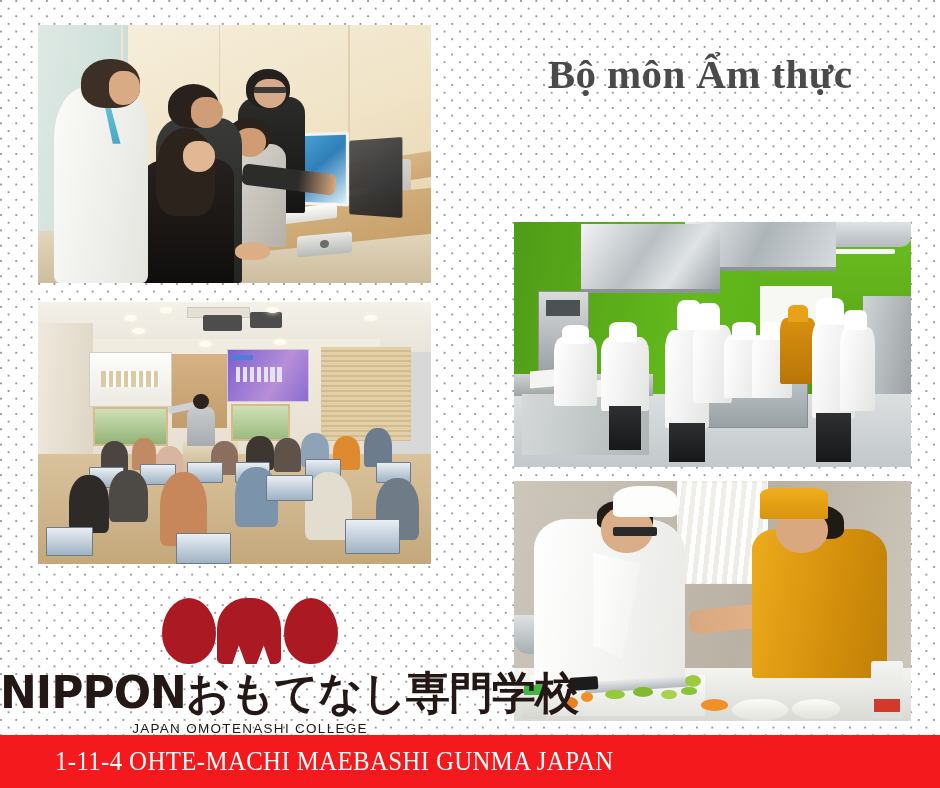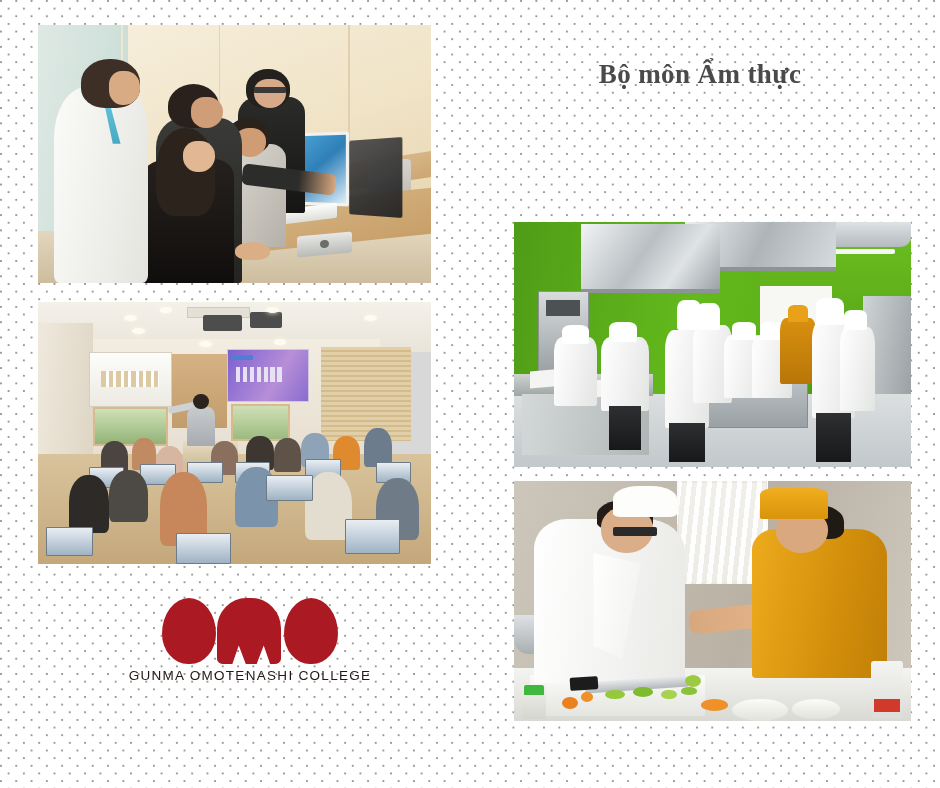--- a/index.html
+++ b/index.html
@@ -31,21 +31,21 @@
     font-family: "Liberation Serif", "DejaVu Serif", serif;
     color: #4a4a4a;
   }
   .title-line {
     font-weight: bold;
     font-size: 41px;
     line-height: 60px;
     letter-spacing: 0.4px;
     white-space: nowrap;
   }
-  .title-line.line2 { font-size: 27px; }
+  .title-line.line2 { font-size: 41px; }
 
   
   .photo {
     position: absolute;
     overflow: hidden;
     background: #d8d8d8;
   }
   .photo .scene { position: absolute; inset: 0; }
   .ph-el { position: absolute; }
 
@@ -526,17 +526,21 @@
         </span>
     </div>
   </div>
 
   <div class="logo-block">
     <div class="omo-mark" aria-label="OMO">
       <span class="omo-o1"></span>
       <span class="omo-m"></span>
       <span class="omo-o3"></span>
     </div>
-    <div class="logo-en">GUNMA OMOTENASHI COLLEGE</div>
-  </div>
-
+    <div class="logo-jp">NIPPONおもてなし専門学校</div>
+    <div class="logo-en">JAPAN OMOTENASHI COLLEGE</div>
+  </div>
+
+  <div class="banner">
+    <div class="banner-text">1-11-4 OHTE-MACHI MAEBASHI GUNMA JAPAN</div>
+  </div>
 
 </div>
 
 </body></html>

